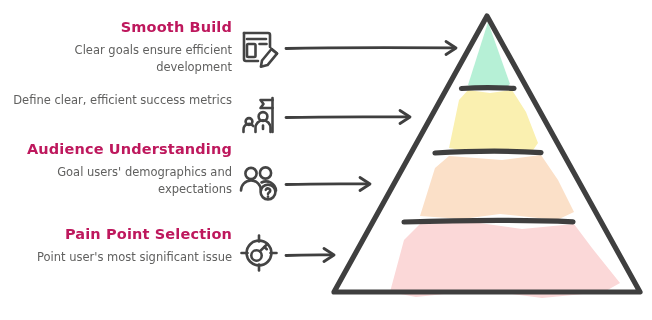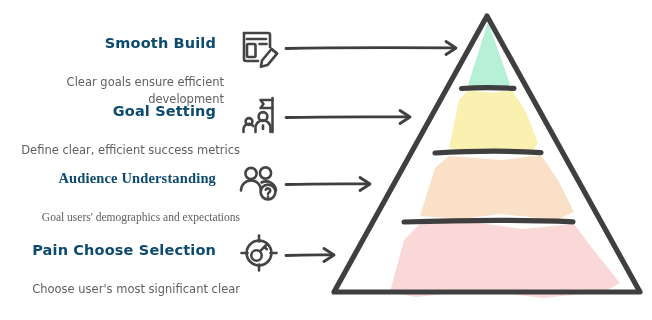--- a/index.html
+++ b/index.html
@@ -24,39 +24,39 @@
   
   .row {
     position: absolute;
     left: 0;
     width: 232px;
     text-align: right;
   }
   .row-title {
     font-size: 14.5px;
     font-weight: bold;
-    color: #0c4a6e;
+    color: #be185d;
     letter-spacing: 0.15px;
     line-height: 1.25;
-    margin: 16px;
+    margin: 0;
   }
   .row-desc {
     font-size: 11.5px;
     font-weight: normal;
     color: #60605f;
     line-height: 1.5;
-    margin: 8px;
+    margin: 0;
     padding-top: 6px;
   }
   .row-desc.wide { width: 232px; }
 
   
   #row-1 { top: 18px; }
   #row-2 { top: 86px; }
-  #row-3 { top: 153px; font-family: Liberation Serif, serif; }
+  #row-3 { top: 140px; }
   #row-4 { top: 225px; }
 
   
   .icon-box {
     position: absolute;
     left: 236px;
     width: 46px;
     height: 46px;
   }
   .icon-box svg { display: block; width: 46px; height: 46px; }
@@ -87,32 +87,31 @@
 <body>
 
 <div id="stage">
 
   <div class="row" id="row-1">
     <p class="row-title">Smooth Build</p>
     <p class="row-desc">Clear goals ensure efficient development</p>
   </div>
 
   <div class="row" id="row-2">
-    <p class="row-title">Goal Setting</p>
     <p class="row-desc wide">Define clear, efficient success metrics</p>
   </div>
 
   <div class="row" id="row-3">
     <p class="row-title">Audience Understanding</p>
     <p class="row-desc wide">Goal users' demographics and expectations</p>
   </div>
 
   <div class="row" id="row-4">
-    <p class="row-title">Pain Choose Selection</p>
-    <p class="row-desc wide">Choose user's most significant clear</p>
+    <p class="row-title">Pain Point Selection</p>
+    <p class="row-desc wide">Point user's most significant issue</p>
   </div>
 
   <div class="icon-box" id="icon-1">
     <svg viewBox="0 0 46 46" fill="none" stroke="#444444" stroke-width="2.6" stroke-linecap="round" stroke-linejoin="round">
       <path d="M8 9 h24 a2 2 0 0 1 2 2 v12"></path>
       <path d="M8 9 v26 a2 2 0 0 0 2 2 h12"></path>
       <path d="M11 15 h19"></path>
       <rect x="11" y="20" width="8.5" height="13" rx="1.2"></rect>
       <path d="M23.5 20 h7"></path>
       <path d="M26 36.5 l9.5-11.5 5.5 4.6 -9.5 11.5 -6.6 1.6 z"></path>

